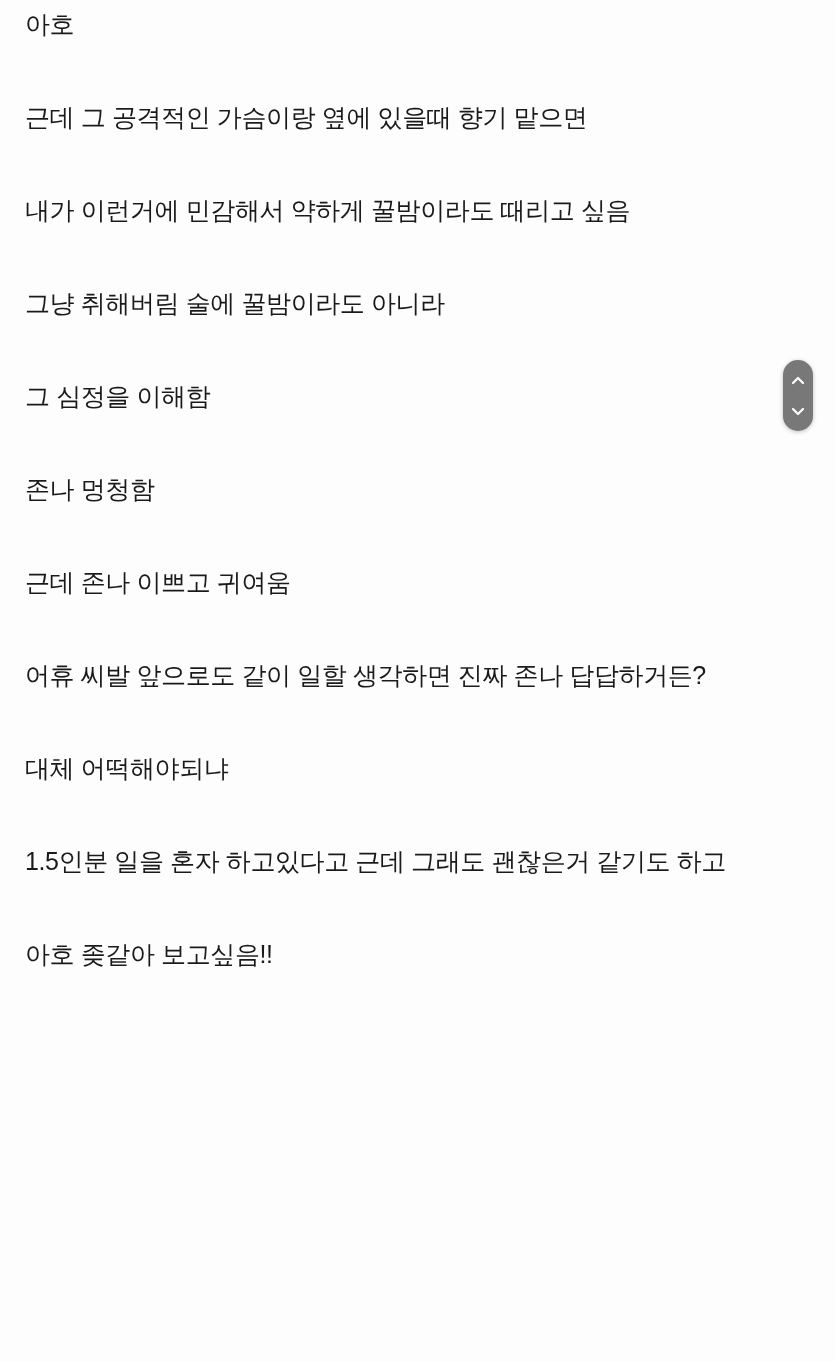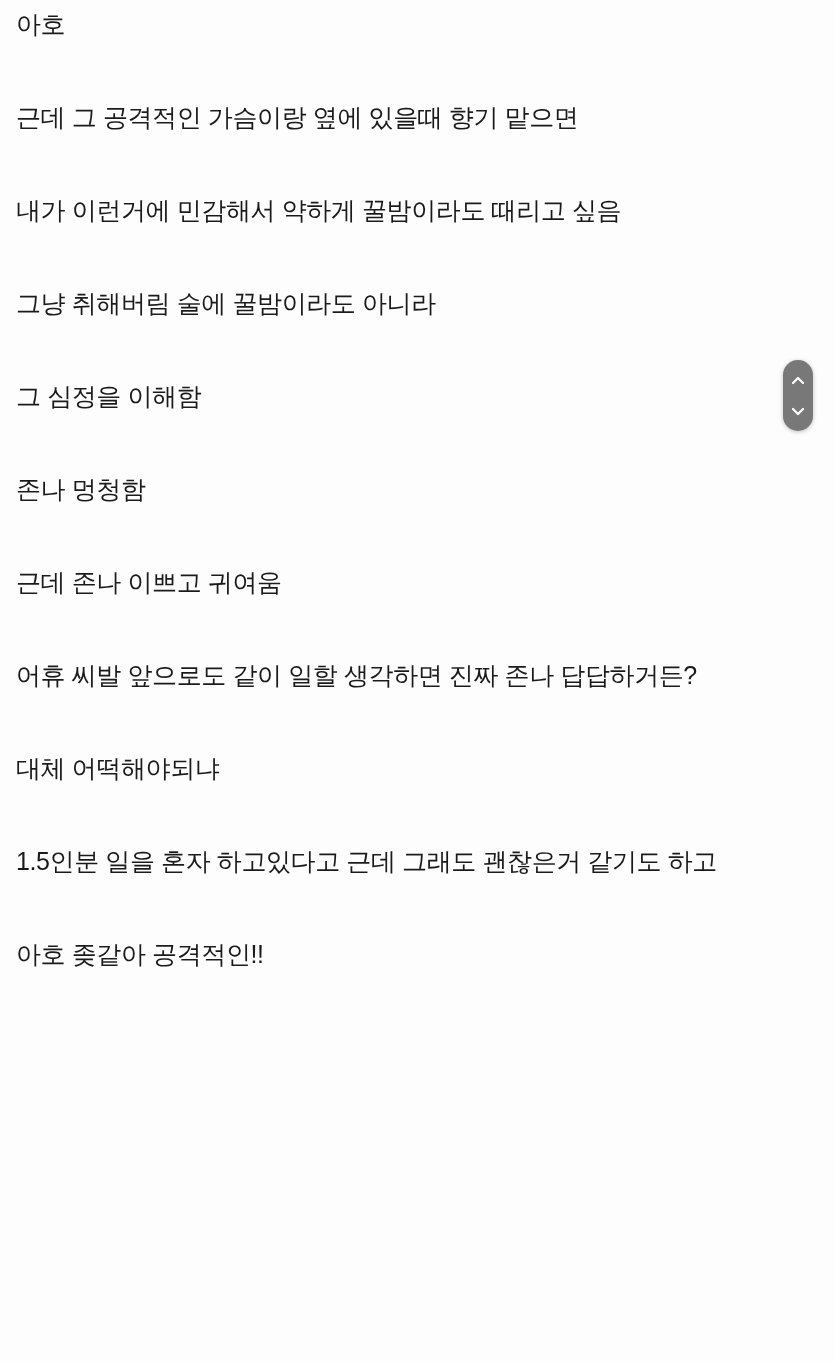--- a/index.html
+++ b/index.html
@@ -8,21 +8,21 @@
     background: #fdfdfd;
     font-family: "Liberation Sans", "DejaVu Sans", sans-serif;
   }
   .page {
     position: relative;
     width: 835px;
     height: 1361px;
     background: #fdfdfd;
     overflow: hidden;
     box-sizing: border-box;
-    padding: 8px 25px 0 16px;
+    padding: 8px 25px 0 25px;
   }
   .text-line {
     margin: 0 0 61px 0;
     font-size: 25px;
     line-height: 32px;
     color: #1a1a1a;
     letter-spacing: -0.4px;
     white-space: nowrap;
     font-weight: 400;
   }
@@ -66,21 +66,21 @@
   <p class="text-line">아호</p>
   <p class="text-line">근데 그 공격적인 가슴이랑 옆에 있을때 향기 맡으면</p>
   <p class="text-line">내가 이런거에 민감해서 약하게 꿀밤이라도 때리고 싶음</p>
   <p class="text-line">그냥 취해버림 술에 꿀밤이라도 아니라</p>
   <p class="text-line">그 심정을 이해함</p>
   <p class="text-line">존나 멍청함</p>
   <p class="text-line">근데 존나 이쁘고 귀여움</p>
   <p class="text-line">어휴 씨발 앞으로도 같이 일할 생각하면 진짜 존나 답답하거든?</p>
   <p class="text-line">대체 어떡해야되냐</p>
   <p class="text-line">1.5인분 일을 혼자 하고있다고 근데 그래도 괜찮은거 같기도 하고</p>
-  <p class="text-line">아호 좆같아 공격적인!!</p>
+  <p class="text-line">아호 좆같아 보고싶음!!</p>
 
   <div class="scroll-widget">
     <button class="scroll-btn">
       <span>
         <svg width="14" height="9" viewBox="0 0 14 9">
           <polyline points="2,7 7,2 12,7" fill="none" stroke="#ffffff" stroke-width="2.2" stroke-linecap="round" stroke-linejoin="round"></polyline>
         </svg>
       </span>
     </button>
     <button class="scroll-btn">

